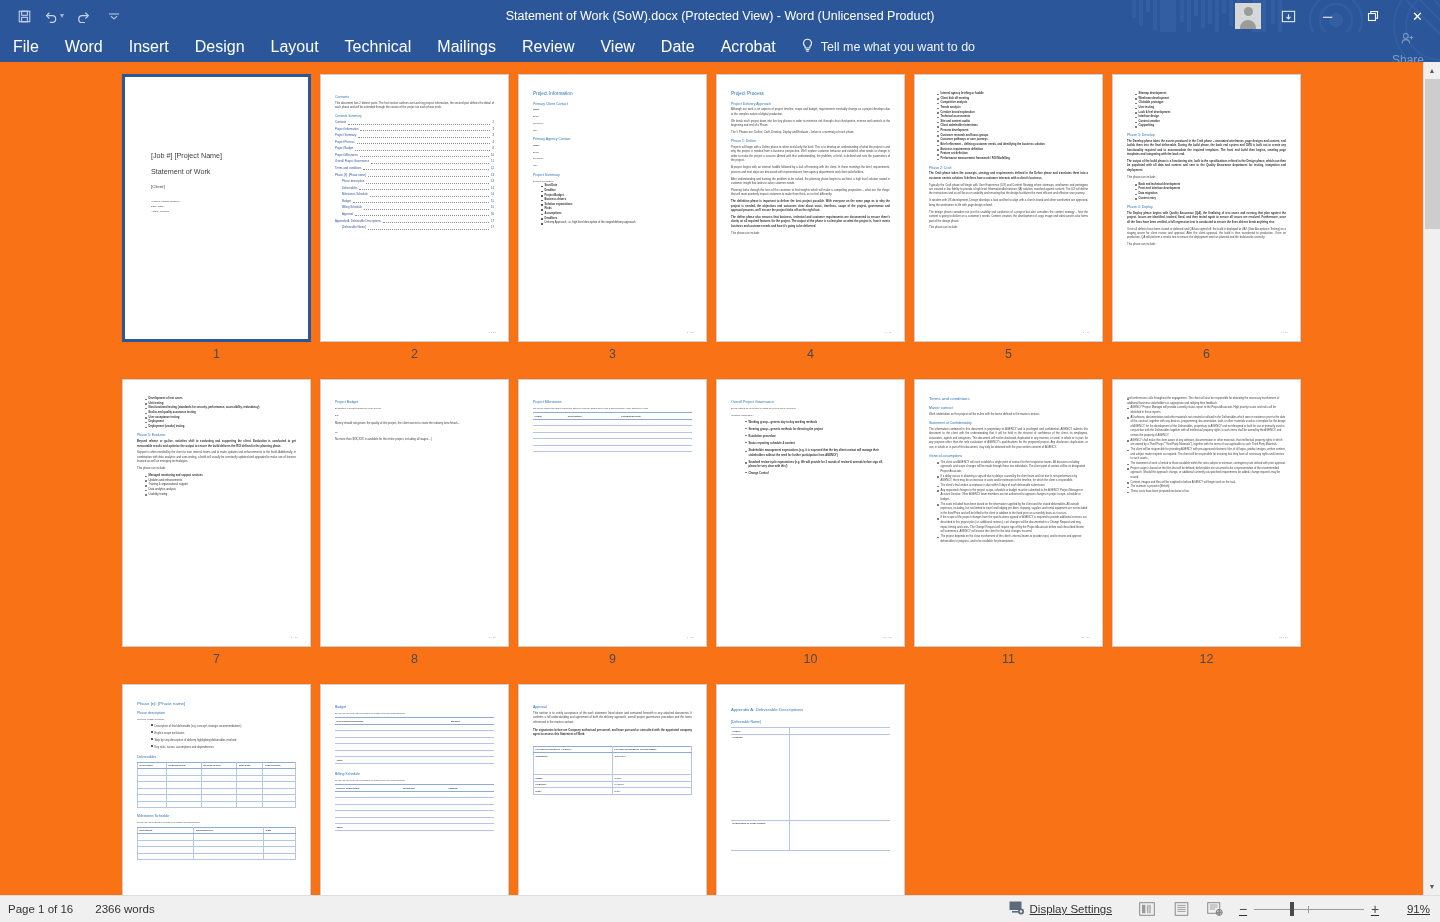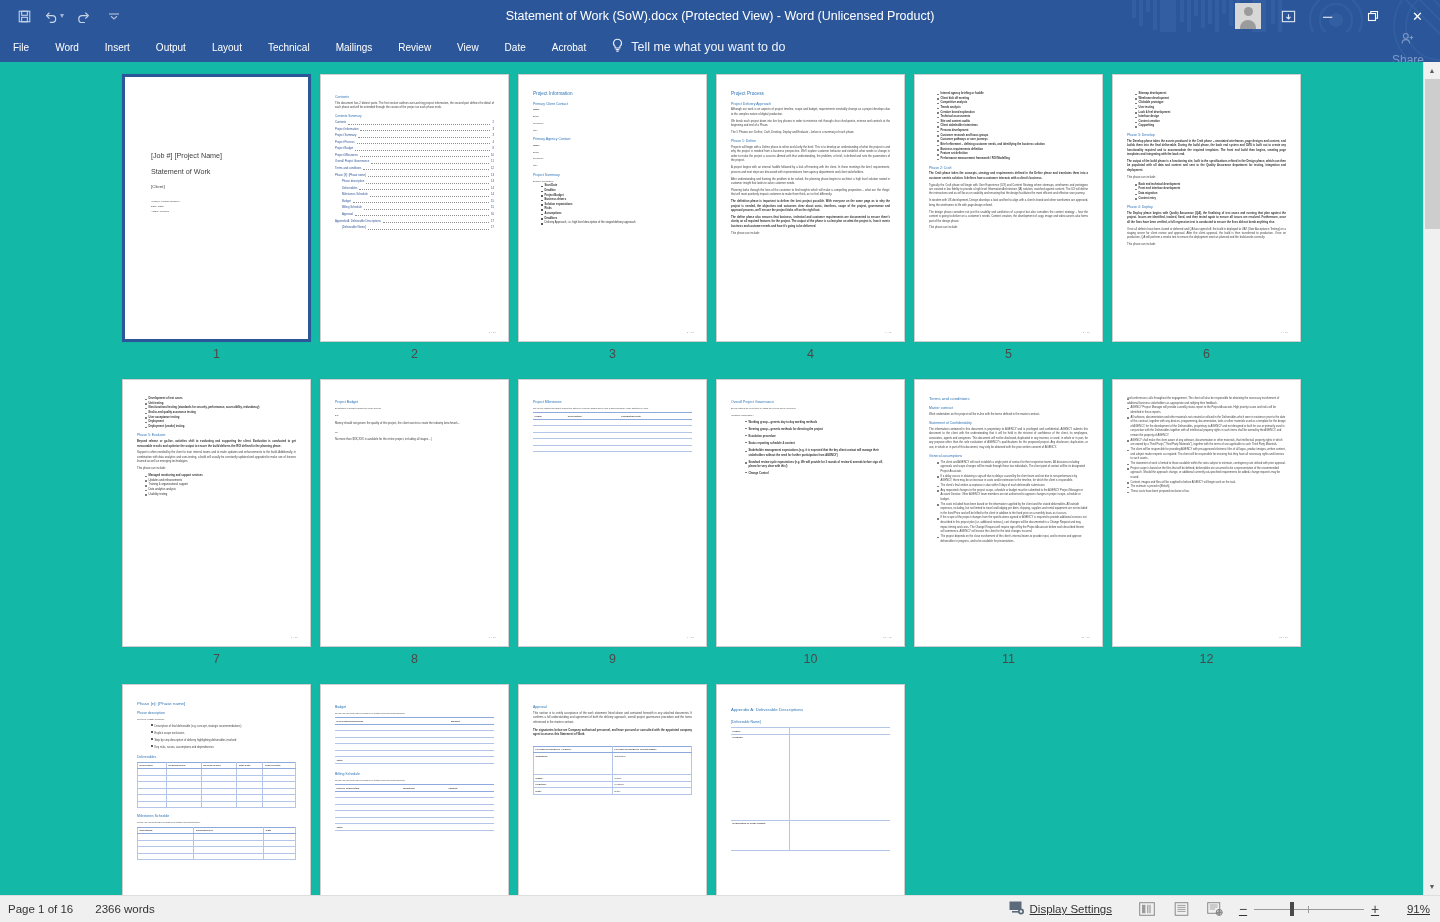--- a/index.html
+++ b/index.html
@@ -64,38 +64,38 @@
     position: relative;
     height: 30px;
     background: #2b579a;
     display: flex; align-items: stretch;
     color: #ffffff;
     overflow: hidden;
   }
   .rb-deco { position: absolute; right: 0; top: -32px; height: 62px; width: 640px; opacity: .5; pointer-events: none;}
   .tab {
     padding: 0 13px; display: flex; align-items: center;
-    font-size: 10px; color: #ffffff; white-space: nowrap;
+    font-size: 16px; color: #ffffff; white-space: nowrap;
     position: relative; z-index: 2;
   }
   .tab:first-child { padding-left: 18px; padding-right: 16px; }
   .tellme {
     display: flex; align-items: center; gap: 7px; margin-left: 12px;
     font-size: 12.5px; color: #eef2fa; position: relative; z-index: 2;
   }
   .share {
     margin-left: auto; display: flex; align-items: center; gap: 5px;
     padding-right: 16px; font-size: 12px; color: #7e9ac9; position: relative; z-index: 2; flex-direction: column;
   }
 
   
   .workspace {
     position: relative;
     height: calc(922px - 32px - 30px - 27px);
-    background: #14b8a6;
+    background: #f97316;
     overflow: hidden;
   }
   .pages-scroll {
     position: absolute; inset: 0 17px 0 0;
     overflow: hidden;
     padding: 12px 0 0 0;
   }
   .pages-grid {
     display: grid;
     grid-template-columns: repeat(6, 198px);
@@ -301,21 +301,21 @@
     <g fill="none" stroke="#3b67ab" stroke-width="1.6">
       <circle cx="640" cy="26" r="46"></circle>
       <circle cx="640" cy="26" r="34"></circle>
       <path d="M600 -6 L648 42 M610 -10 L660 40 M620 -14 L670 36 M630 -18 L680 32"></path>
     </g>
   </svg>
 
   <div class="tab">File</div>
   <div class="tab">Word</div>
   <div class="tab">Insert</div>
-  <div class="tab">Output</div>
+  <div class="tab">Design</div>
   <div class="tab">Layout</div>
   <div class="tab">Technical</div>
   <div class="tab">Mailings</div>
   <div class="tab">Review</div>
   <div class="tab">View</div>
   <div class="tab">Date</div>
   <div class="tab">Acrobat</div>
 
   <div class="tellme">
     <span>

